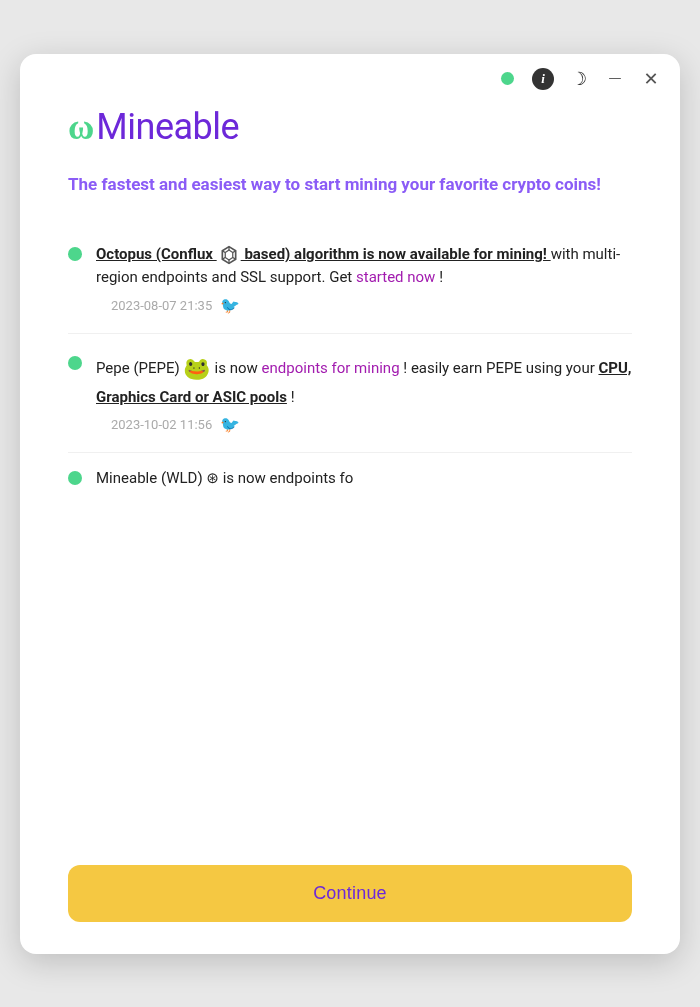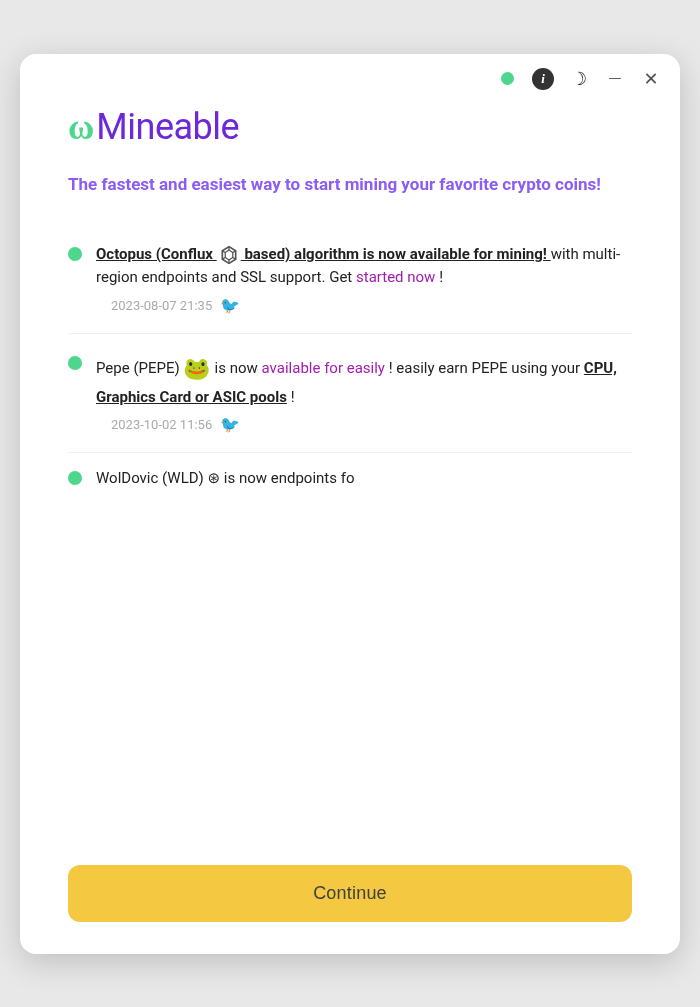--- a/index.html
+++ b/index.html
@@ -194,21 +194,21 @@
       padding: 16px 48px 32px 48px;
       flex-shrink: 0;
     }
     .continue-btn {
       width: 100%;
       padding: 18px;
       background: #f5c842;
       border: none;
       border-radius: 12px;
       font-size: 18px;
-      color: #404040;
+      color: #6d28d9;
       font-weight: 500;
       cursor: pointer;
       letter-spacing: 0.2px;
     }
     .partial-item {
       display: flex;
       gap: 14px;
       padding: 14px 0 4px 0;
       overflow: hidden;
       max-height: 52px;
@@ -278,37 +278,37 @@
             <span class="twitter-icon">🐦</span>
           </div>
         </div>
       </div>
 
       <div class="news-item">
         <div class="news-dot"></div>
         <div class="news-body">
           <div class="news-text">
             <span>Pepe (PEPE) <span class="pepe-emoji">🐸</span> is now </span>
-            <a class="news-link">available for easily</a>
+            <a class="news-link">endpoints for mining</a>
             <span>! easily earn PEPE using your </span>
             <strong>CPU, Graphics Card or ASIC pools</strong>
             <span>!</span>
           </div>
           <div class="news-meta">
             <span>2023-10-02 11:56</span>
             <span class="twitter-icon">🐦</span>
           </div>
         </div>
       </div>
 
       <div class="partial-item">
         <div class="news-dot"></div>
         <div class="news-body">
           <div class="news-text">
-            <span>WolDovic (WLD) </span>
+            <span>Mineable (WLD) </span>
             <span>⊛</span>
             <span> is now endpoints fo</span>
           </div>
         </div>
       </div>
 
       <div class="news-fade"></div>
     </div>
   </div>
 

